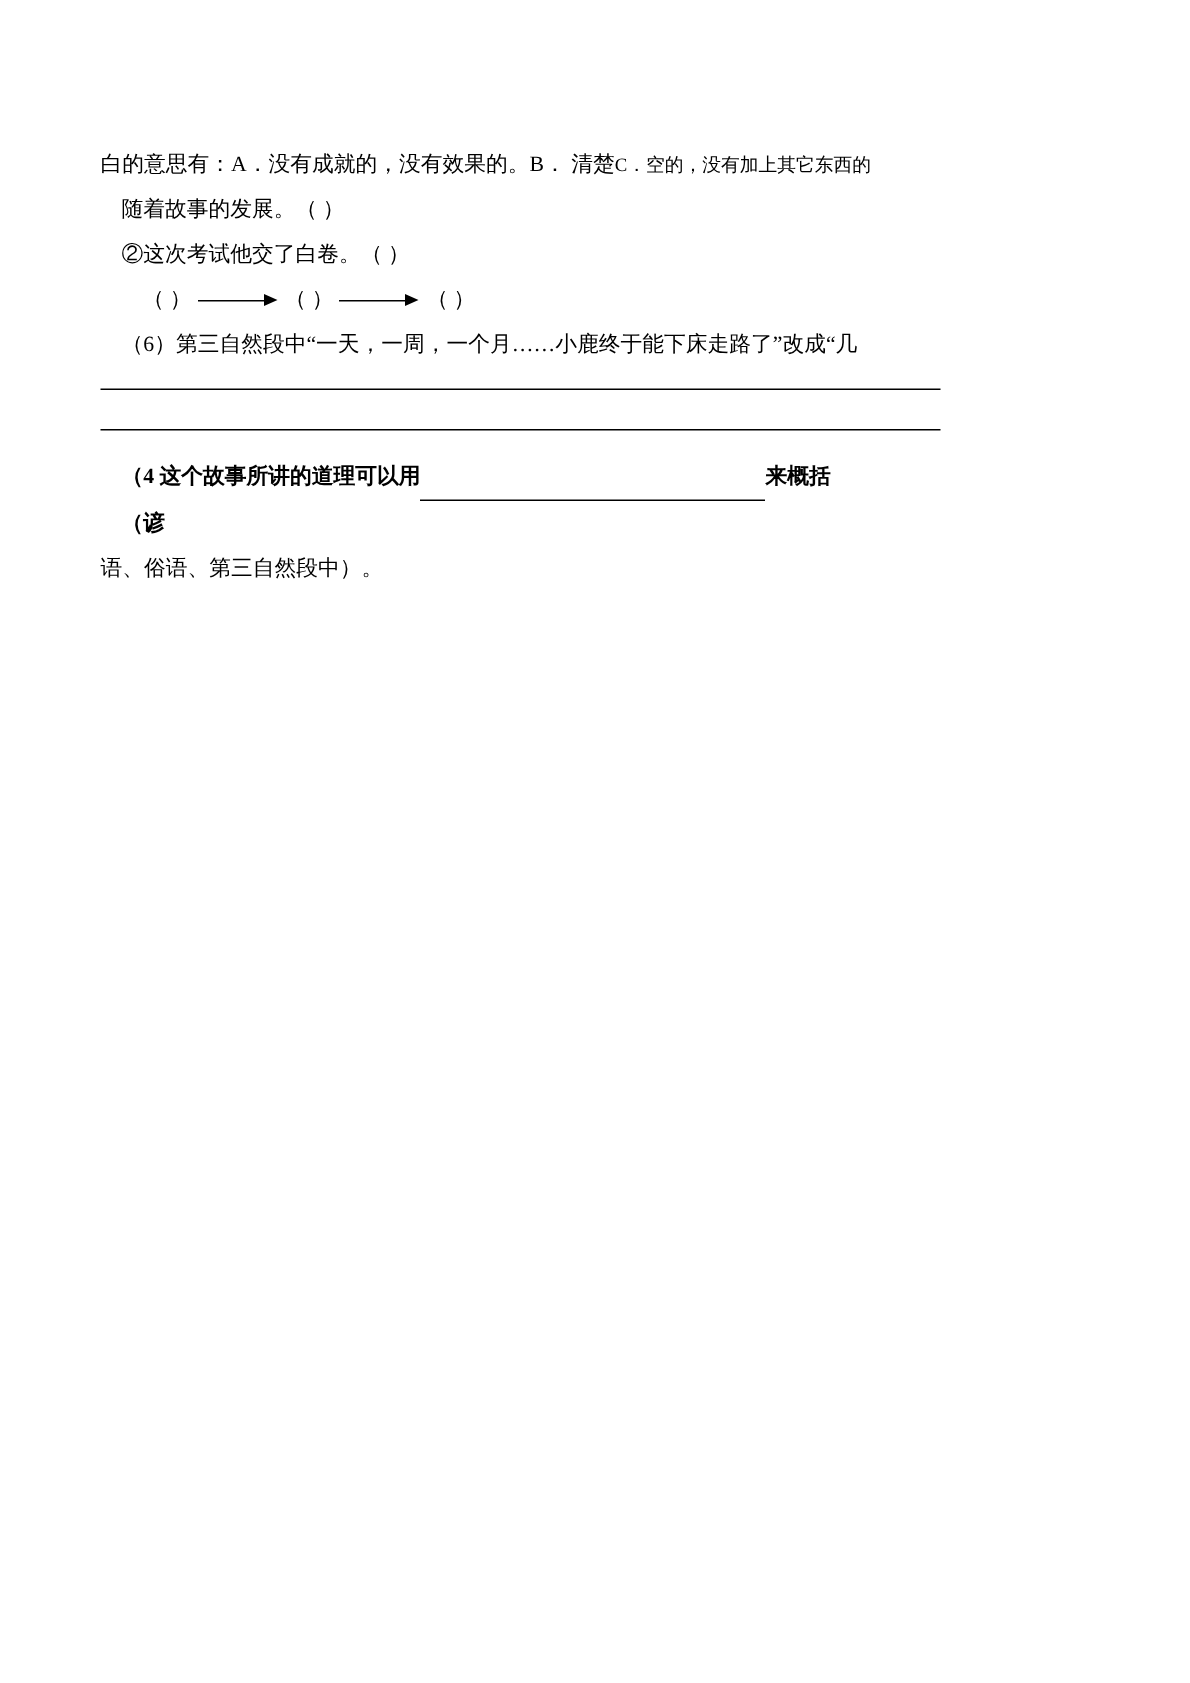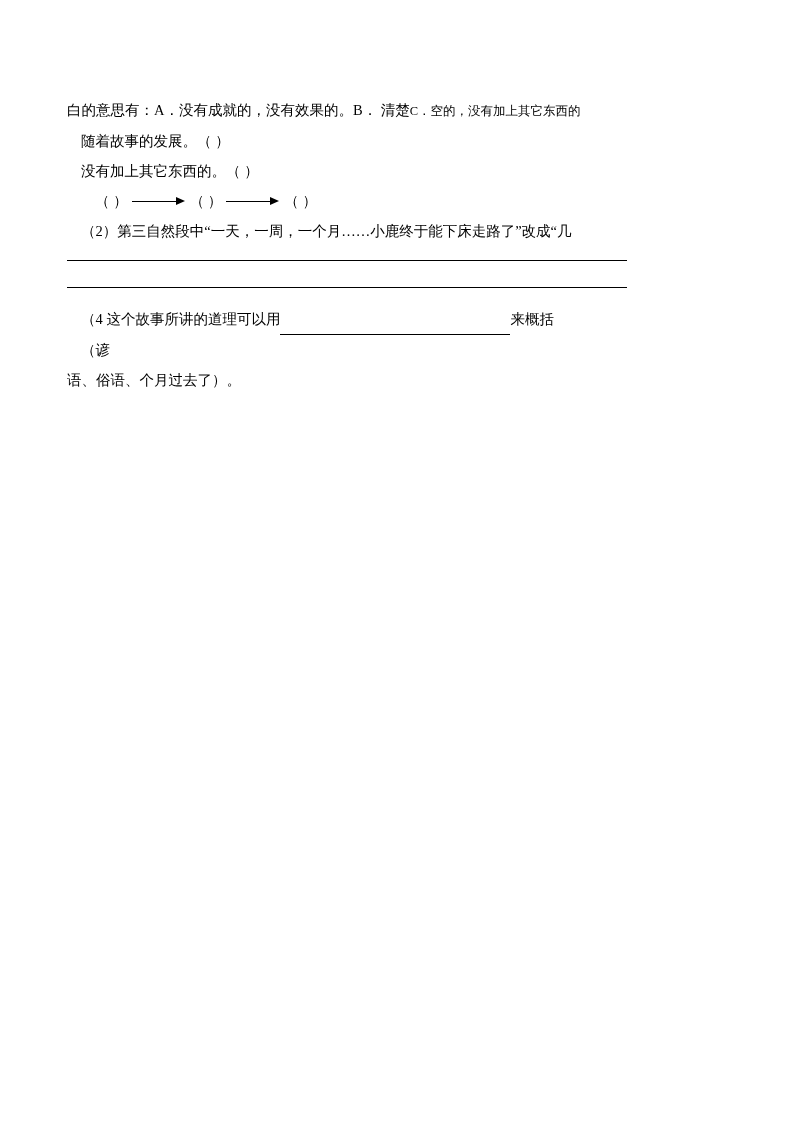--- a/index.html
+++ b/index.html
@@ -100,34 +100,34 @@
 </head>
 <body>
 
 <div class="page">
 
   <div class="line">
     <span>白的意思有：</span><span>A．没有成就的，没有效果的。</span><span>B． 清楚</span><span class="small">C．空的，没有加上其它东西的</span>
   </div>
 
   <div class="line indent2">随着故事的发展。（            ）</div>
-  <div class="line indent2">没有加上其它东西的。（           ）</div>
+  <div class="line indent2">②这次考试他交了白卷。（           ）</div>
 
 
   <div class="chain">
     <span class="paren-blank">（           ）</span>
     <span class="arrow"></span>
     <span class="paren-blank">（           ）</span>
     <span class="arrow"></span>
     <span class="paren-blank">（           ）</span>
   </div>
 
-  <div class="line indent2">（2）第三自然段中“一天，一周，一个月……小鹿终于能下床走路了”改成“几</div>
+  <div class="line indent2">（6）第三自然段中“一天，一周，一个月……小鹿终于能下床走路了”改成“几</div>
 
   <div class="rule rule-a"></div>
   <div class="rule rule-b"></div>
 
-  <div class="line-wrap indent2" style="margin-top:16px;">
+  <div class="line-wrap indent2" style="margin-top:16px;font-weight:bold;">
     <span>（4 这个故事所讲的道理可以用</span><span class="inline-blank blank-long">&nbsp;</span><span>来概括（谚</span>
   </div>
-  <div class="line">语、俗语、个月过去了）。</div>
+  <div class="line">语、俗语、第三自然段中）。</div>
 
 </div>
 
 </body></html>

